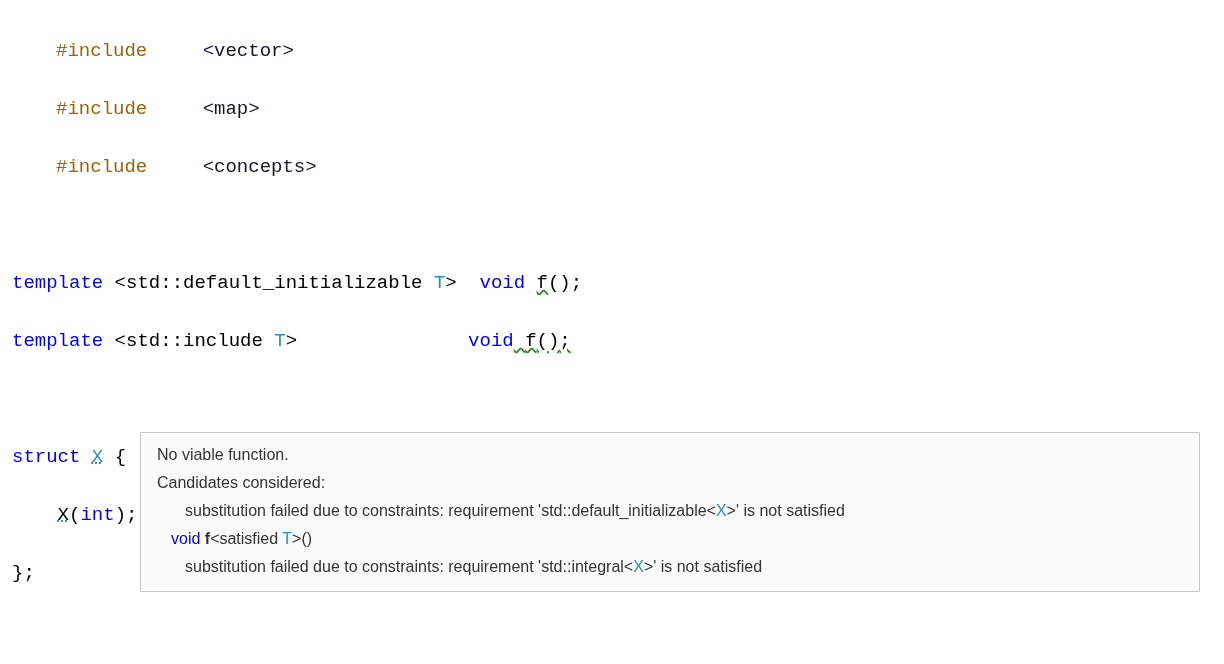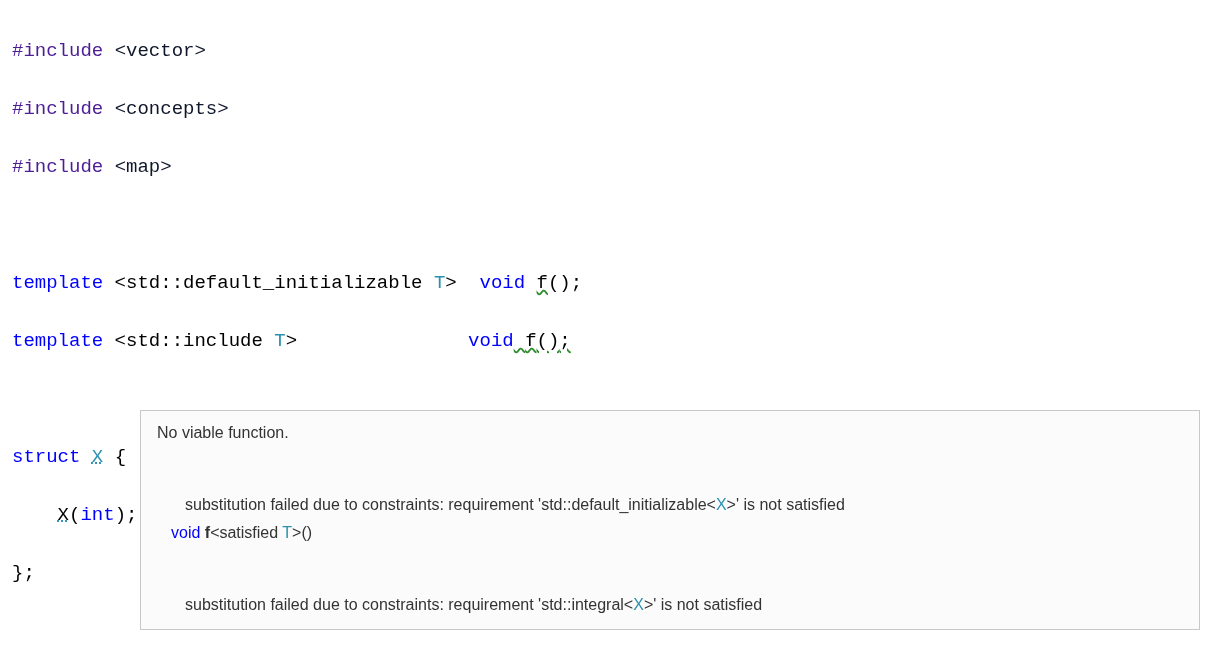--- a/index.html
+++ b/index.html
@@ -11,72 +11,73 @@
     font-size: 19px;
     overflow: hidden;
   }
   .code {
     padding: 8px 12px;
     line-height: 29px;
     white-space: pre;
     color: #000;
   }
   .line { display: block; height: 29px; }
-  .dim-directive { color: #4c1d95; }
+  .dim-directive { color: #a16207; margin-left: 44px; }
   .dim-include  { color: #0f172a; }
   .kw { color: #0000ff; }
   .ns { color: #000000; margin-top: 32px; }
   .type { color: #2b91af; }
   .warn-underline {
     text-decoration-line: underline;
     text-decoration-style: wavy;
     text-decoration-color: #2e8b2e;
   }
   .note-underline {
     text-decoration-line: underline;
     text-decoration-style: dotted;
     text-decoration-color: #2b91af;
   }
   .tooltip {
     position: absolute;
     left: 140px;
-    top: 410px;
+    top: 432px;
     width: 1060px;
     background: #fbfbfb;
     border: 1px solid #c8c8c8;
     font-family: 'Segoe UI', Tahoma, sans-serif;
     font-size: 16px;
     color: #333333;
     padding: 8px 16px 10px 16px;
     line-height: 28px;
   }
   .tooltip .t-kw { color: #0000ff; }
   .tooltip .t-type { color: #2b91af; }
   .tooltip .t-indent1 { padding-left: 14px; display:block; }
-  .tooltip .t-indent2 { padding-left: 28px; display:block;margin-top:44px; }
+  .tooltip .t-indent2 { padding-left: 28px; display:block; }
   .b { font-weight: 600; }
 </style>
 </head>
 <body>
 
 <div class="code">
 <span class="line"><span class="dim-directive">#include</span><span class="dim-directive"> </span><span class="dim-include">&lt;vector&gt;</span></span>
+<span class="line"><span class="dim-directive">#include</span><span class="dim-directive"> </span><span class="dim-include">&lt;map&gt;</span></span>
 <span class="line"><span class="dim-directive">#include</span><span class="dim-directive"> </span><span class="dim-include">&lt;concepts&gt;</span></span>
-<span class="line"><span class="dim-directive">#include</span><span class="dim-directive"> </span><span class="dim-include">&lt;map&gt;</span></span>
 <span class="line"></span>
 <span class="line"><span class="kw">template</span><span> &lt;</span><span class="ns">std::default_initializable </span><span class="type">T</span><span>&gt;  </span><span class="kw">void</span><span> </span><span class="warn-underline">f</span><span>()</span><span>;</span></span>
 <span class="line"><span class="kw">template</span><span> &lt;</span><span class="ns">std::include </span><span class="type">T</span><span>&gt;               </span><span class="kw">void</span><span class="warn-underline"> </span><span class="warn-underline">f</span><span class="warn-underline">()</span><span class="warn-underline">;</span></span>
 <span class="line"></span>
 <span class="line"><span class="kw">struct</span><span> </span><span class="type note-underline">X</span><span> {</span></span>
 <span class="line"><span>    </span><span class="note-underline">X</span><span>(</span><span class="kw">int</span><span>)</span><span>;</span></span>
 <span class="line"><span>};</span></span>
 <span class="line"></span>
 
 
 
 </div>
 
 <div class="tooltip">
   <div>No viable function.</div>
+  <div>Candidates considered:</div>
   <span class="t-indent2"><span>substitution failed due to constraints: requirement 'std::default_initializable&lt;</span><span class="t-type">X</span><span>&gt;' is not satisfied</span></span>
   <span class="t-indent1"><span class="t-kw">void </span><span class="b">f</span><span>&lt;</span><span>satisfied </span><span class="t-type">T</span><span>&gt;</span><span>()</span></span>
   <span class="t-indent2"><span>substitution failed due to constraints: requirement 'std::integral&lt;</span><span class="t-type">X</span><span>&gt;' is not satisfied</span></span>
 </div>
 
 </body></html>

